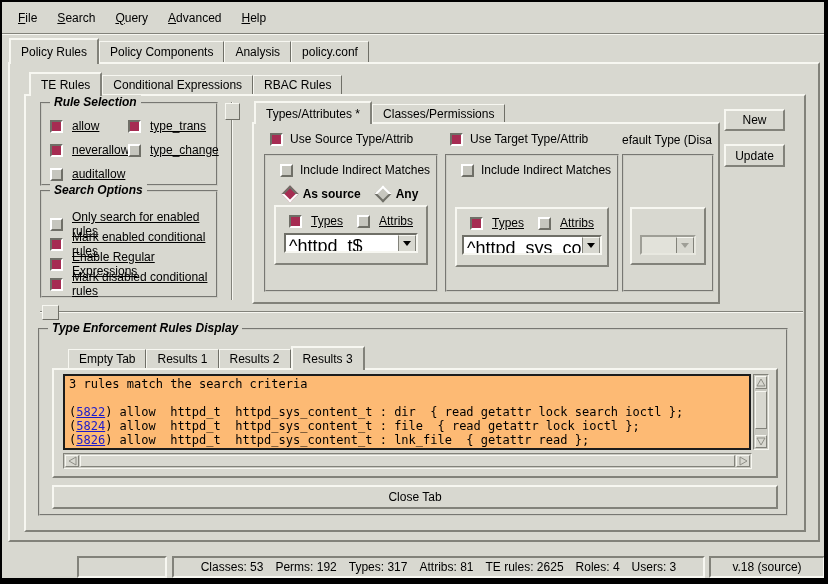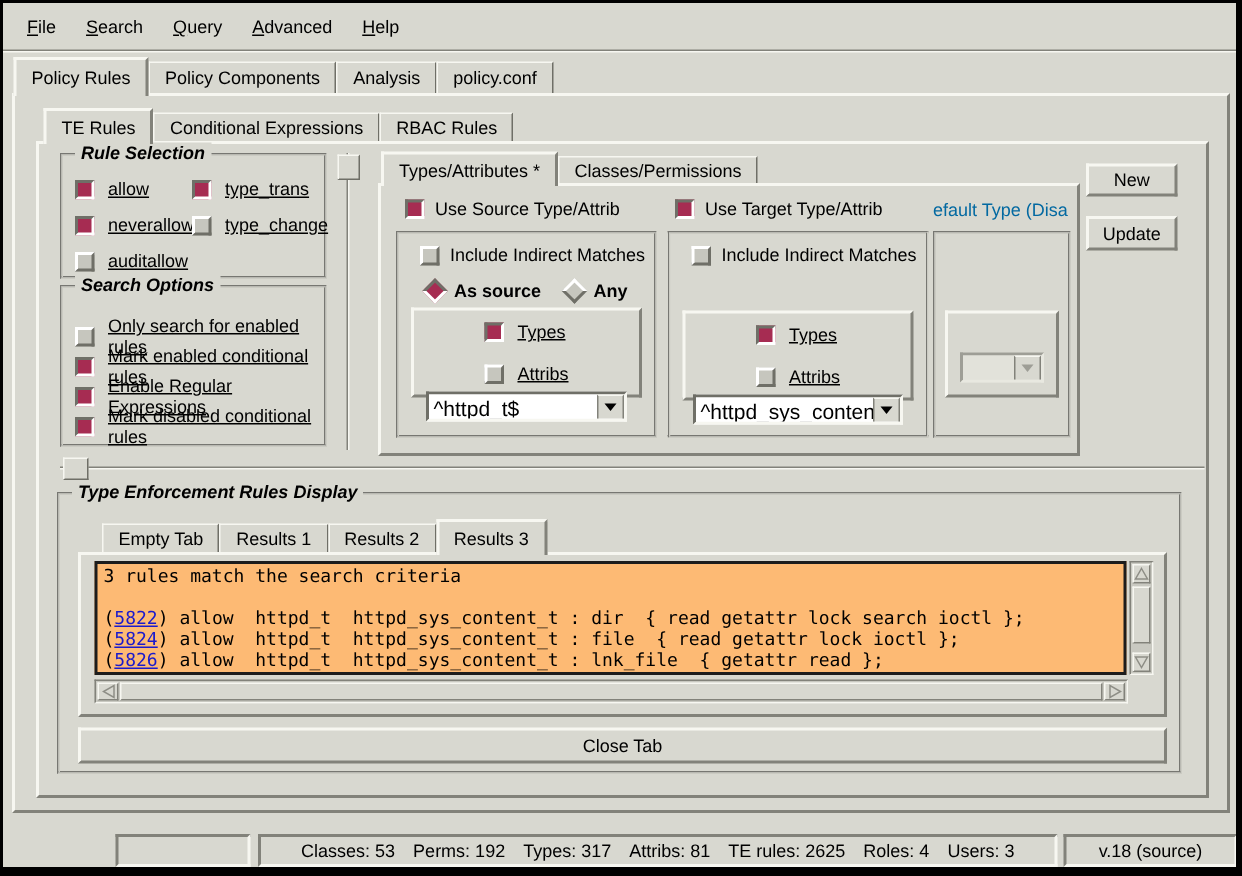--- a/index.html
+++ b/index.html
@@ -43,28 +43,28 @@
   
   #v-sash-line{left:229px;top:100px;width:0;height:198px;border-left:1px solid #82827a;border-right:1px solid #f7f7f1;}
   #v-sash-grip{left:223px;top:101px;width:13px;height:15px;background:#d8d8d0;border-top:1px solid #f7f7f1;border-left:1px solid #f7f7f1;border-right:1px solid #6f6f67;border-bottom:1px solid #6f6f67;}
   #h-sash-line{left:38px;top:309px;width:763px;height:0;border-top:1px solid #82827a;border-bottom:1px solid #f7f7f1;}
   #h-sash-grip{left:40px;top:303px;width:15px;height:13px;background:#d8d8d0;border-top:1px solid #f7f7f1;border-left:1px solid #f7f7f1;border-right:1px solid #6f6f67;border-bottom:1px solid #6f6f67;}
   
   .use-row{position:absolute;display:flex;align-items:center;gap:7px;font-size:12px;}
   #src-frame{left:262px;top:152px;width:174px;height:138px;}
   #tgt-frame{left:443px;top:152px;width:174px;height:138px;}
   #def-frame{left:620px;top:152px;width:92px;height:138px;}
-  #def-label{left:620px;top:131px;width:93px;overflow:hidden;white-space:nowrap;color:#0369a1;font-size:12px;}
+  #def-label{left:620px;top:131px;width:93px;overflow:hidden;white-space:nowrap;color:#000000;font-size:12px;}
   .indirect{position:absolute;left:14px;top:7px;}
   .radio-row{position:absolute;left:0;right:0;top:31px;display:flex;justify-content:center;gap:16px;font-size:12px;}
   .radio-opt{display:flex;align-items:center;gap:7px;font-weight:bold;}
   .inner-box{position:absolute;display:flex;flex-direction:column;align-items:center;}
-  .ta-row{display:flex;gap:14px;margin-top:7px;flex-direction:column;}
+  .ta-row{display:flex;gap:14px;margin-top:7px;}
   .combo{display:flex;height:20px;box-sizing:border-box;border:2px solid;border-color:#6f6f67 #f7f7f1 #f7f7f1 #6f6f67;background:#fff;margin-top:5px;}
-  .combo-field{flex:1;font-size:14px;padding:1px 3px;white-space:nowrap;overflow:hidden;background:#fff;}
+  .combo-field{flex:1;font-size:18px;padding:1px 3px;white-space:nowrap;overflow:hidden;background:#fff;}
   .combo-btn{width:16px;background:#d8d8d0;border-left:1px solid #82827a;border-top:1px solid #f7f7f1;border-right:1px solid #82827a;display:flex;align-items:center;justify-content:center;}
   .arrow-down{width:0;height:0;border-left:4px solid transparent;border-right:4px solid transparent;border-top:5px solid #000;}
   .combo.disabled .combo-field{background:#e2e2da;}
   .combo.disabled{border-color:#9e9e96 #e8e8e0 #e8e8e0 #9e9e96;background:#e2e2da;}
   .combo.disabled .arrow-down{border-top-color:#9e9e96;}
   
   .btn{display:flex;align-items:center;justify-content:center;font-size:12px;background:#d8d8d0;border-top:2px solid #f7f7f1;border-left:2px solid #f7f7f1;border-right:2px solid #82827a;border-bottom:2px solid #82827a;box-sizing:border-box;cursor:default;}
   #btn-new{left:722px;top:107px;width:61px;height:22px;}
   #btn-update{left:722px;top:142px;width:61px;height:23px;}
   #btn-close{left:50px;top:483px;width:726px;height:24px;}

